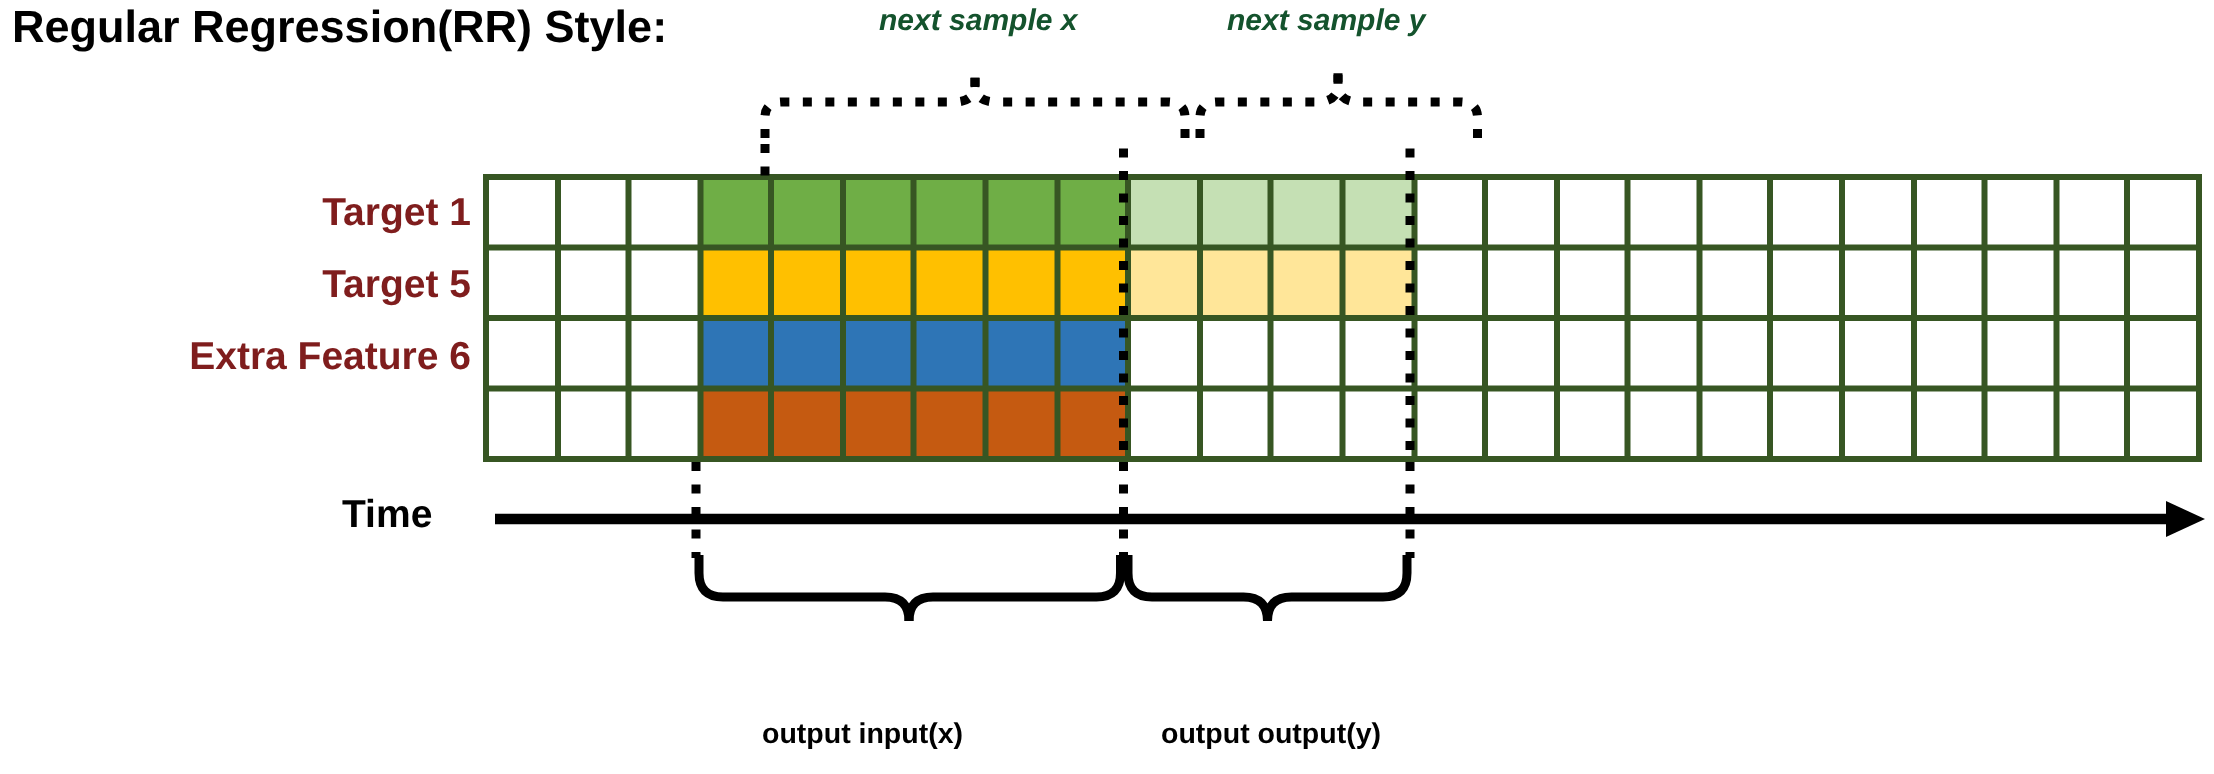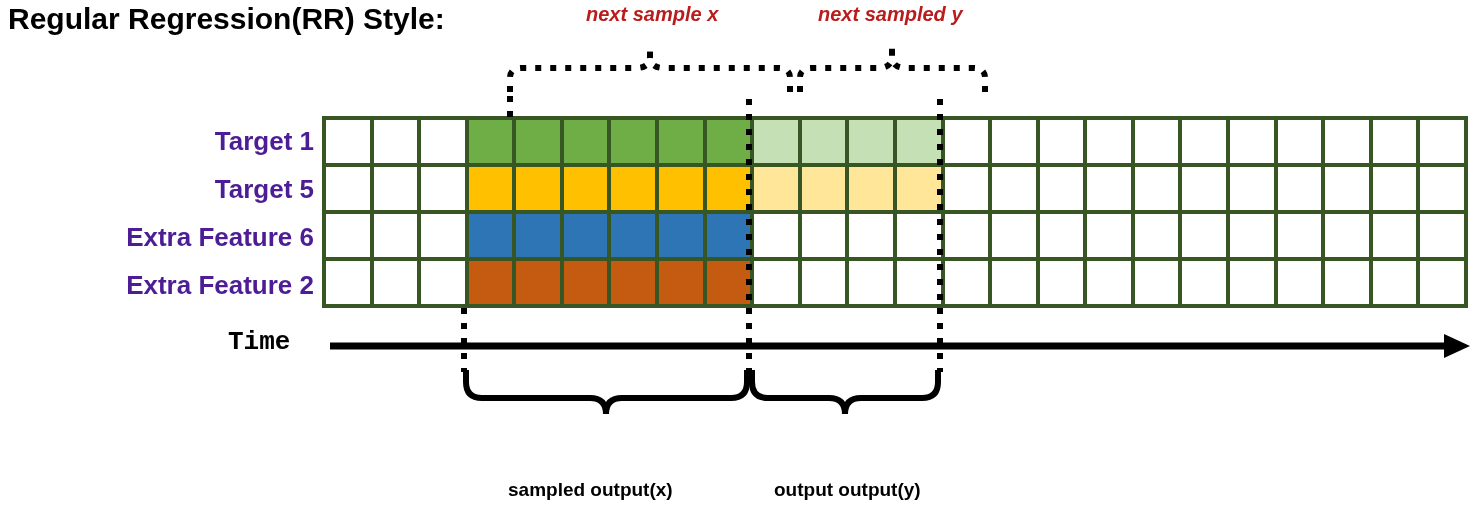--- a/index.html
+++ b/index.html
@@ -33,21 +33,21 @@
     letter-spacing: 0px;
     white-space: nowrap;
   }
 
   
   .row-label {
     position: absolute;
     right: 1162px;           
     font-size: 26px;
     font-weight: 700;
-    color: #4c1d95;
+    color: #7f1d1d;
     white-space: nowrap;
     text-align: right;
     line-height: 1;
   }
 
   
   #grid {
     position: absolute;
     left: 322px;
     top: 116px;
@@ -71,42 +71,41 @@
 
   
   #time-label {
     position: absolute;
     left: 228px;
     top: 327px;
     font-size: 26px;
     font-weight: 700;
     color: #000000;
     white-space: nowrap;
-    font-family: Liberation Mono, monospace;
   }
 
   
   .note {
     position: absolute;
     font-size: 19px;
     font-weight: 700;
     color: #000000;
     line-height: 1.42;
     white-space: pre;
   }
   #note-input  { left: 508px; top: 423px; }
   #note-output { left: 774px; top: 423px; }
 
   
   .caption {
     position: absolute;
     font-size: 20px;
     font-style: italic;
     font-weight: 600;
-    color: #b91c1c;
+    color: #14532d;
     white-space: nowrap;
     text-align: center;
   }
   #cap-x { left: 586px; top: 3px; }
   #cap-y { left: 818px; top: 3px; }
 
   
   #overlay {
     position: absolute;
     left: 0; top: 0;
@@ -118,21 +117,20 @@
 </head>
 <body>
 
 <div id="stage">
 
   <div id="title">Regular Regression(RR) Style:</div>
 
   <div class="row-label" style="top:128px">Target 1</div>
   <div class="row-label" style="top:176px">Target 5</div>
   <div class="row-label" style="top:224px">Extra Feature 6</div>
-  <div class="row-label" style="top:272px">Extra Feature 2</div>
 
   <div id="grid">
       <div class="cell"></div>
       <div class="cell"></div>
       <div class="cell"></div>
       <div class="cell c-green"></div>
       <div class="cell c-green"></div>
       <div class="cell c-green"></div>
       <div class="cell c-green"></div>
       <div class="cell c-green"></div>
@@ -222,24 +220,24 @@
       <div class="cell"></div>
       <div class="cell"></div>
       <div class="cell"></div>
       <div class="cell"></div>
       <div class="cell"></div>
     </div>
 
   <div id="time-label">Time</div>
 
   <div class="caption" id="cap-x">next sample x</div>
-  <div class="caption" id="cap-y">next sampled y</div>
+  <div class="caption" id="cap-y">next sample y</div>
 
   <div class="note" id="note-input">
-    <div>sampled output(x)</div>
+    <div>output input(x)</div>
     
     
   </div>
   <div class="note" id="note-output">
     <div>output output(y)</div>
     
     
   </div>
 
   <svg id="overlay" viewBox="0 0 1476 516">

